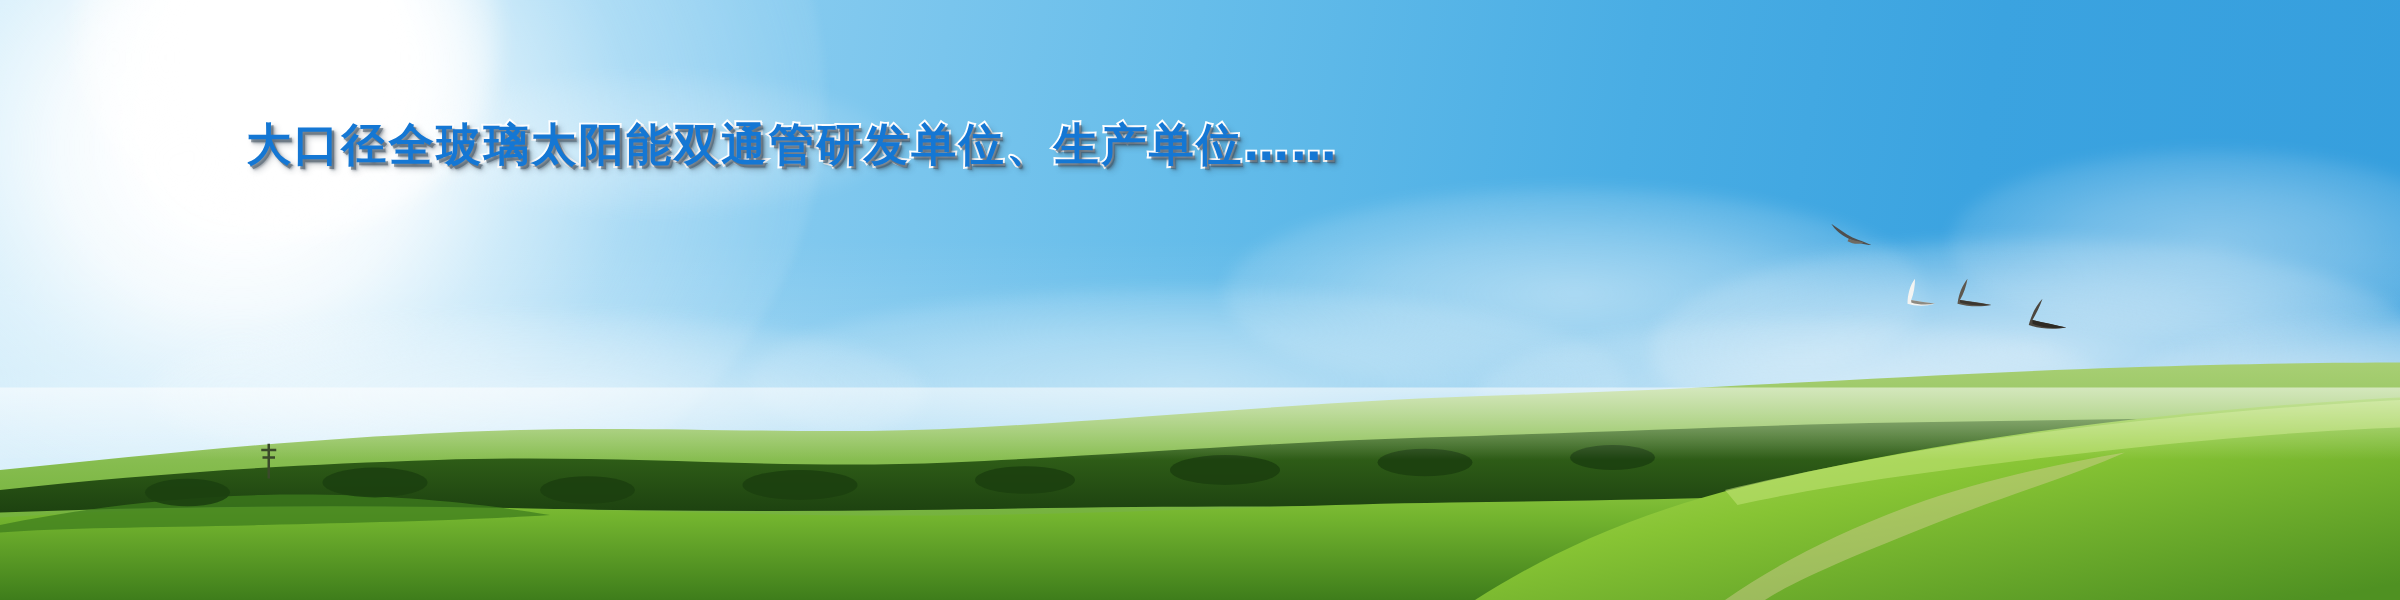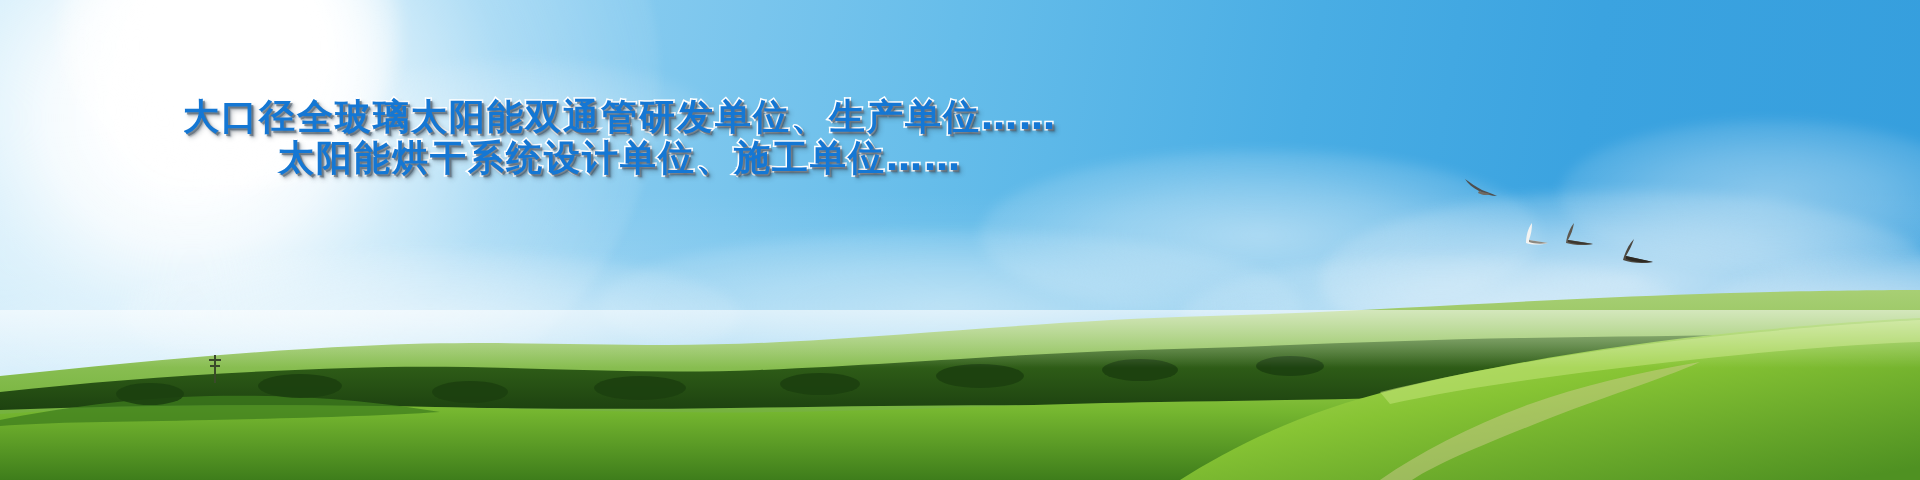--- a/index.html
+++ b/index.html
@@ -97,20 +97,21 @@
   .bird svg { display: block; }
 
   
   .headline {
     position: absolute;
     left: 0;
     top: 96px;
     width: 1240px;
     text-align: center;
     z-index: 8;
+    padding-left: 14px;
   }
   .line {
     font-family: "DejaVu Sans", "Liberation Sans", sans-serif;
     font-weight: bold;
     font-size: 36px;
     letter-spacing: 2px;
     line-height: 1.15;
     white-space: nowrap;
     color: #1477d4;
     -webkit-text-stroke: 3px #ffffff;
@@ -247,18 +248,15 @@
       <rect x="6" y="2" width="2" height="28" fill="#3a4a2a"></rect>
       <rect x="1" y="6" width="12" height="2" fill="#3a4a2a"></rect>
       <rect x="2" y="12" width="10" height="2" fill="#3a4a2a"></rect>
     </svg>
   </div>
 
   <div class="headline">
     <div class="line-wrap">
       <div class="line">大口径全玻璃太阳能双通管研发单位、生产单位……</div>
     </div>
-    <div class="line-wrap">
-      <div class="line">太阳能烘干系统设计单位、施工单位……</div>
-    </div>
   </div>
 
 </div>
 
 </body></html>

